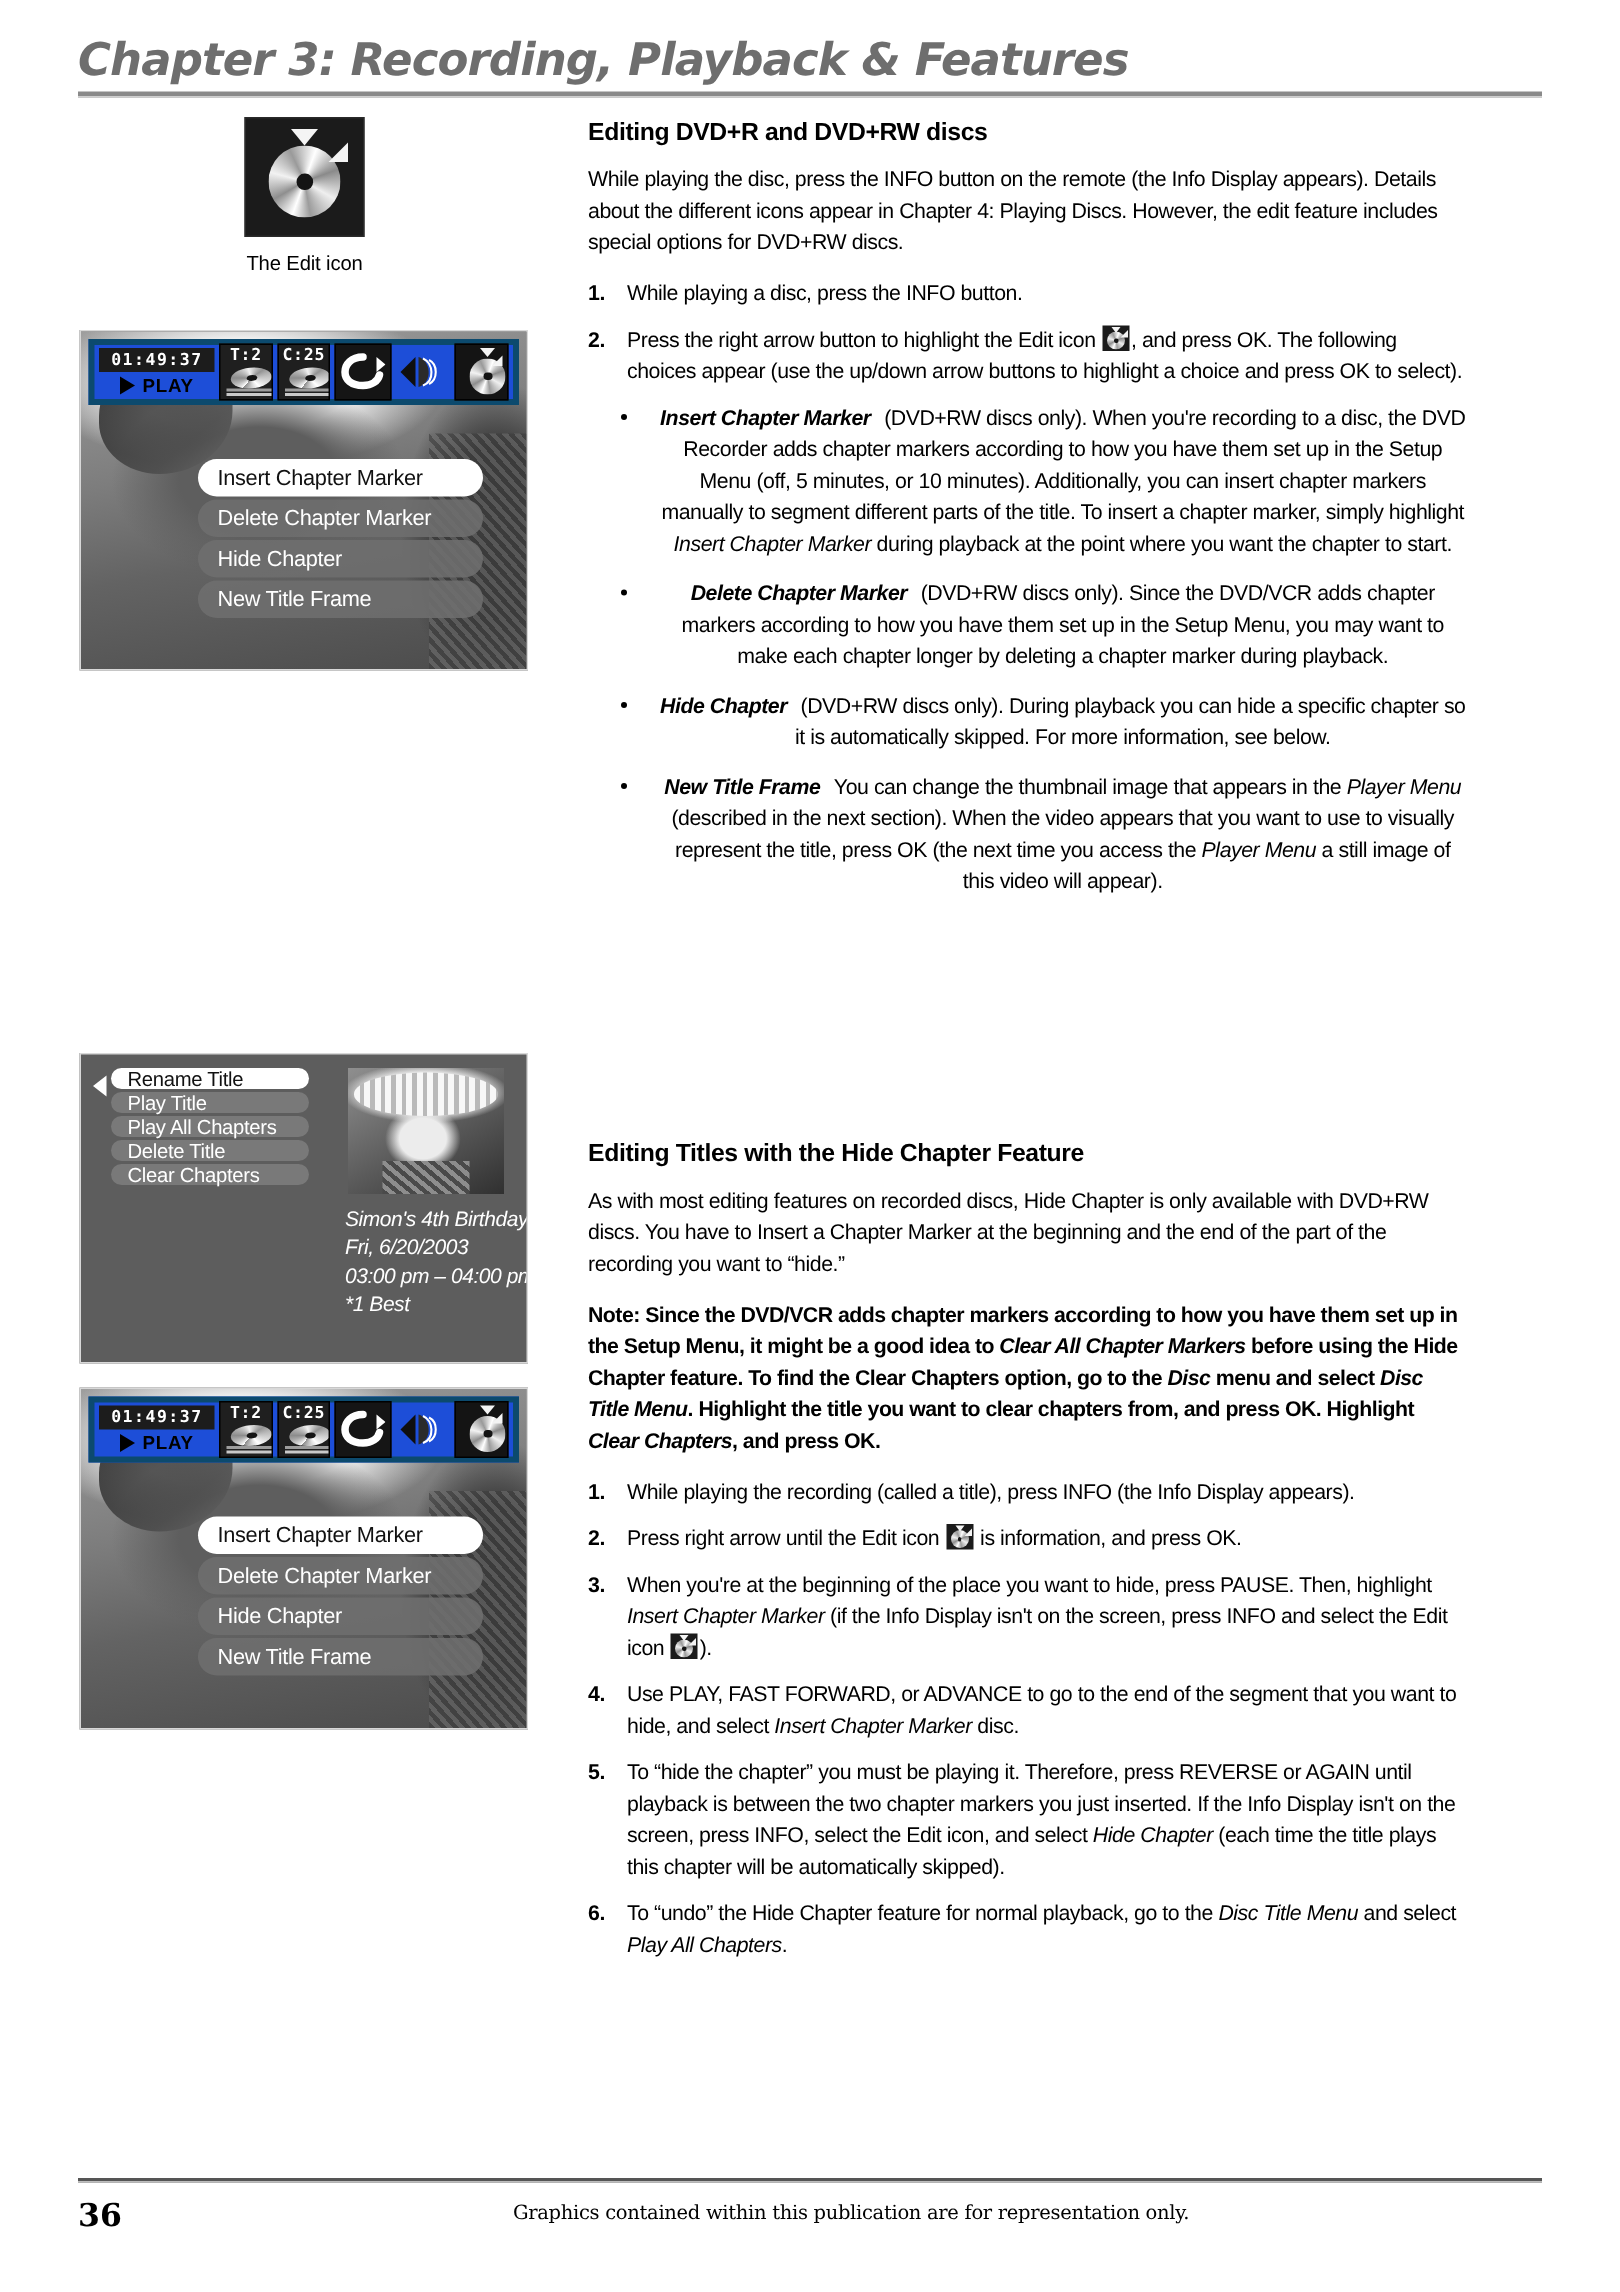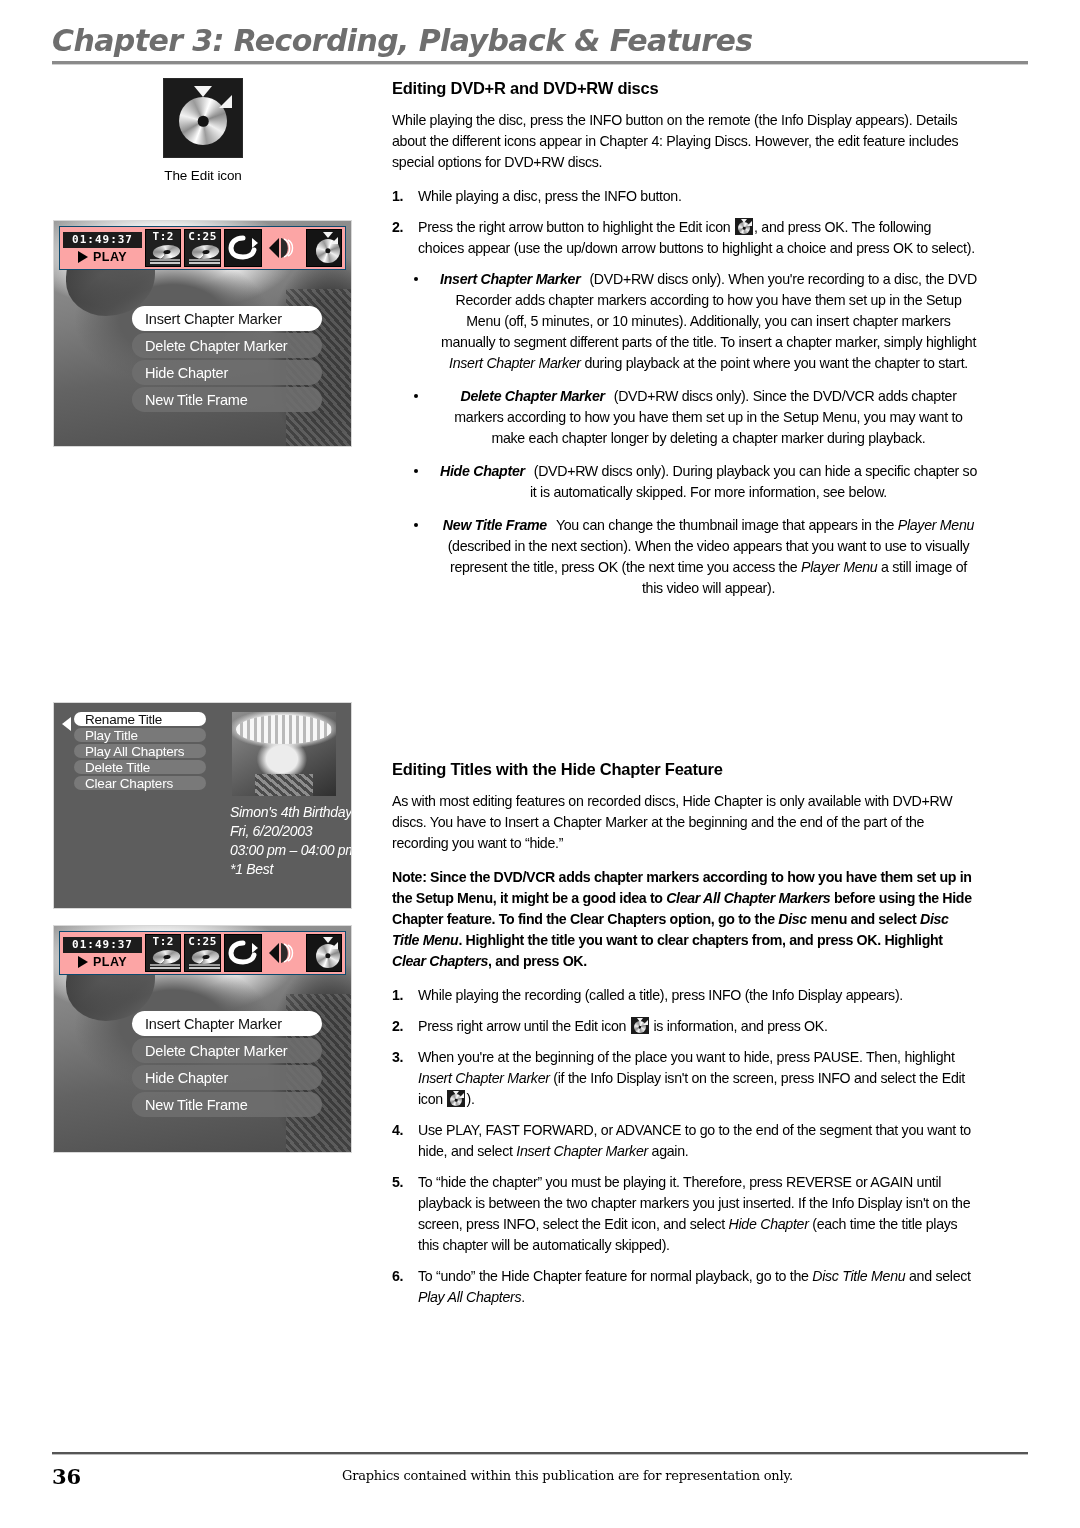--- a/index.html
+++ b/index.html
@@ -134,22 +134,22 @@
     width: 22%; height: 70%;
     background: repeating-linear-gradient(48deg, #3c3c3c 0 3px, #6b6b6b 3px 6px);
     opacity: 0.6;
   }
 
   
   .info-bar {
     position: absolute;
     left: 5px; right: 5px; top: 5px;
     height: 44px;
-    background: #fca5a5;
-    border: 1px solid #0c4a6e;
+    background: #1d4ed8;
+    border: 4px solid #0c4a6e;
     display: flex;
     align-items: center;
     padding: 0 3px;
     box-sizing: border-box;
     gap: 3px;
   }
   .info-timecol {
     display: flex;
     flex-direction: column;
     justify-content: center;
@@ -671,21 +671,21 @@
       <div class="ol-text"><span>Press right arrow until the Edit icon </span><span class="inline-edit-icon"><span class="disc"></span><span class="tri-down"></span><span class="tri-corner"></span></span><span> is information, and press OK.</span></div>
     </div>
 
     <div class="ol-item">
       <div class="ol-num">3.</div>
       <div class="ol-text"><span>When you're at the beginning of the place you want to hide, press PAUSE. Then, highlight </span><span class="ital">Insert Chapter Marker</span><span> (if the Info Display isn't on the screen, press INFO and select the Edit icon </span><span class="inline-edit-icon"><span class="disc"></span><span class="tri-down"></span><span class="tri-corner"></span></span><span>).</span></div>
     </div>
 
     <div class="ol-item">
       <div class="ol-num">4.</div>
-      <div class="ol-text"><span>Use PLAY, FAST FORWARD, or ADVANCE to go to the end of the segment that you want to hide, and select </span><span class="ital">Insert Chapter Marker</span><span> again.</span></div>
+      <div class="ol-text"><span>Use PLAY, FAST FORWARD, or ADVANCE to go to the end of the segment that you want to hide, and select </span><span class="ital">Insert Chapter Marker</span><span> disc.</span></div>
     </div>
 
     <div class="ol-item">
       <div class="ol-num">5.</div>
       <div class="ol-text"><span>To “hide the chapter” you must be playing it. Therefore, press REVERSE or AGAIN until playback is between the two chapter markers you just inserted. If the Info Display isn't on the screen, press INFO, select the Edit icon, and select </span><span class="ital">Hide Chapter</span><span> (each time the title plays this chapter will be automatically skipped).</span></div>
     </div>
 
     <div class="ol-item">
       <div class="ol-num">6.</div>
       <div class="ol-text"><span>To “undo” the Hide Chapter feature for normal playback, go to the </span><span class="ital">Disc Title Menu</span><span> and select </span><span class="ital">Play All Chapters</span><span>.</span></div>

